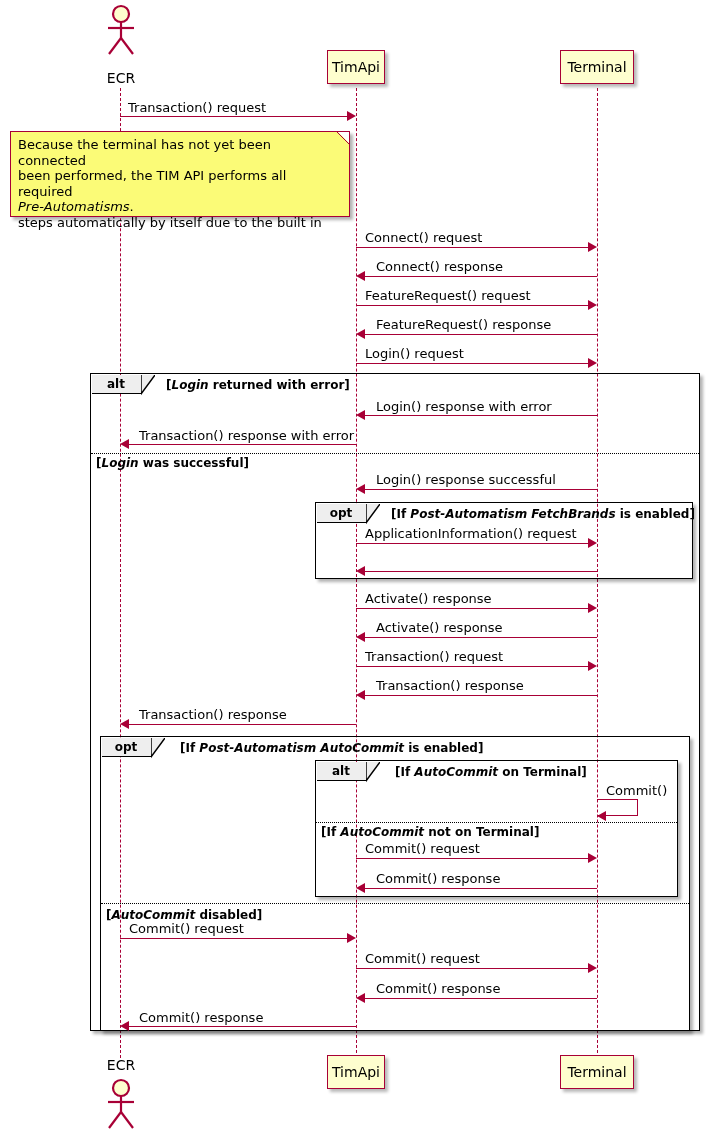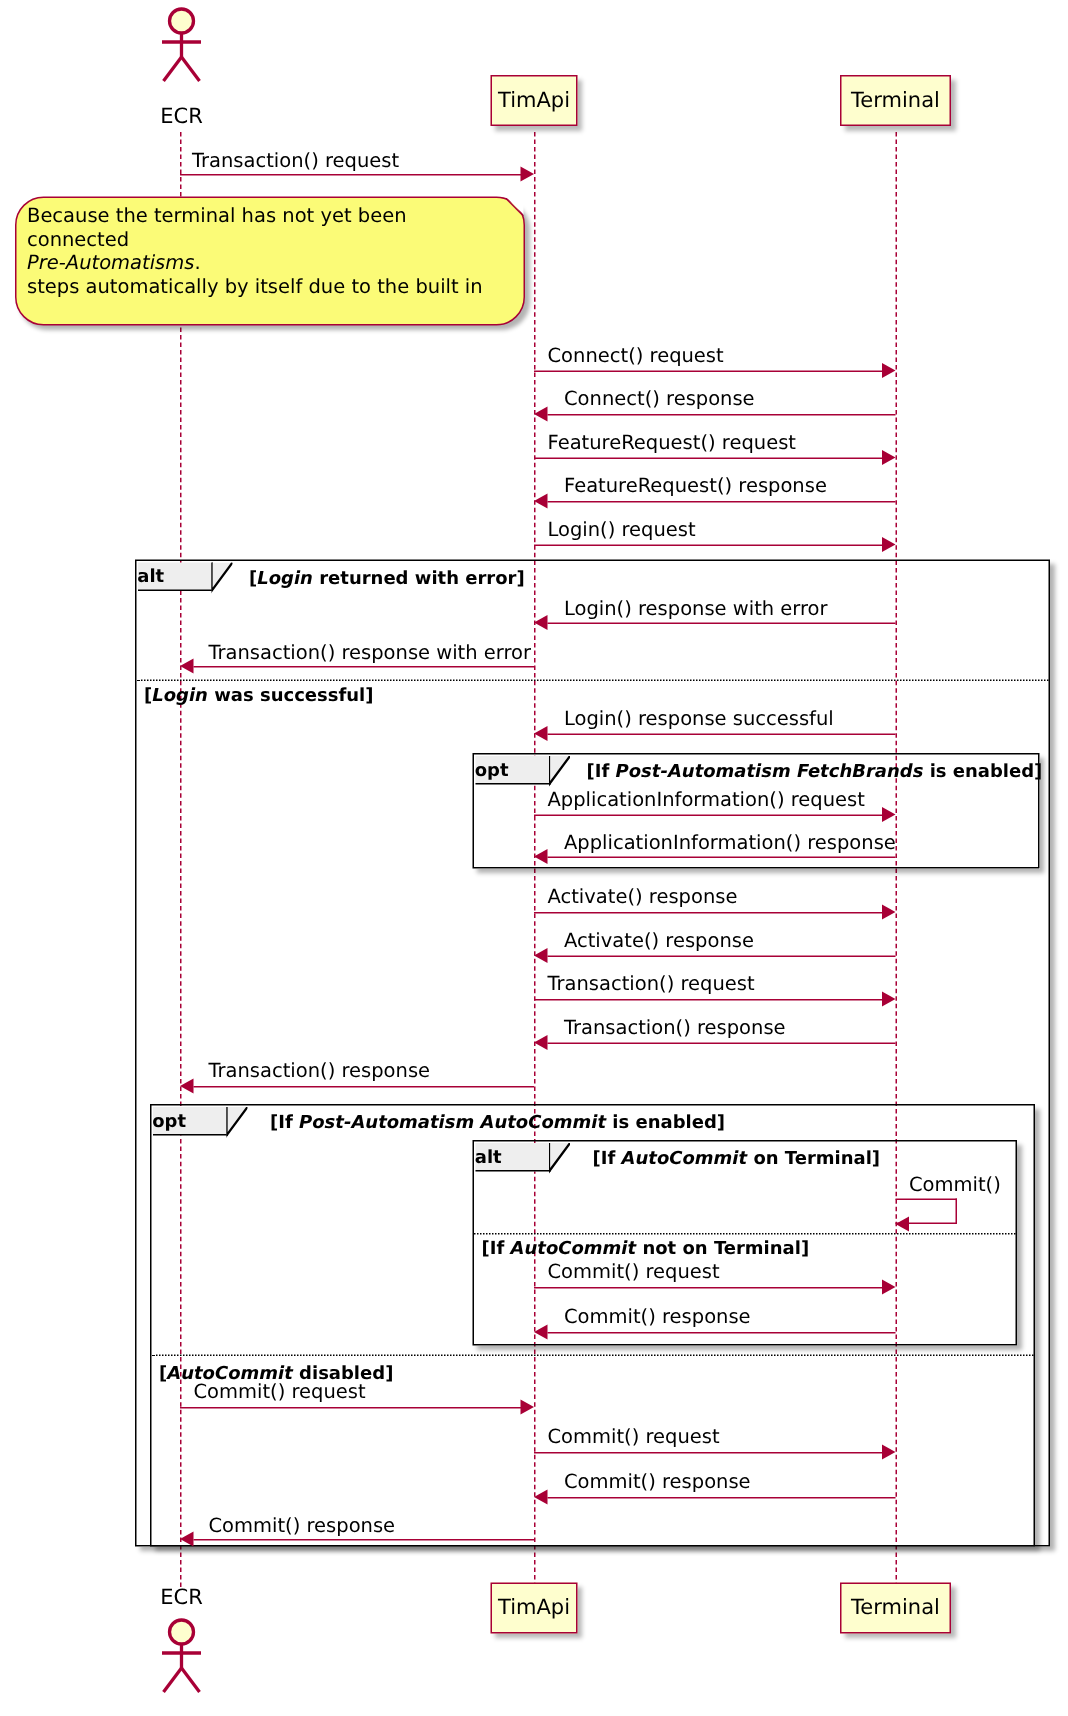--- a/index.html
+++ b/index.html
@@ -94,21 +94,21 @@
     top: 0;
     height: 19px;
     background: #EEEEEE;
     border-right: 1.5px solid #000000;
     border-bottom: 1.5px solid #000000;
     font-size: 12px;
     font-weight: bold;
     color: #000;
     display: flex;
     align-items: center;
-    justify-content: flex-start;
+    justify-content: center;
     box-sizing: border-box;
   }
   .fragment-cond {
     position: absolute;
     font-size: 12px;
     font-weight: bold;
     color: #000;
     white-space: nowrap;
   }
   .fragment-cond em {
@@ -187,22 +187,23 @@
     <span>TimApi</span>
   </div>
   <div class="participant-box" style="left:560px; top:1055px; width:74px; height:34px;">
     <span>Terminal</span>
   </div>
 
   <div class="msg-label" style="left:128px; top:100px;">Transaction() request</div>
   <div class="msg-line" style="left:120px; top:116px; width:229px;"></div>
   <div class="arrow-head arrow-right" style="left:347px; top:111px;"></div>
 
-  <div class="note" style="left:10px; top:131px; width:340px; height:86px;border-radius:19px;">
+  <div class="note" style="left:10px; top:131px; width:340px; height:86px;">
     <div>Because the terminal has not yet been connected</div>
+    <div>been performed, the TIM API performs all required</div>
     <div><em>Pre-Automatisms</em>.</div>
     <div>steps automatically by itself due to the built in</div>
     <div class="note-fold"></div>
     <svg style="position:absolute;top:0;right:0;" width="12" height="12">
       <path d="M0,0 L12,12" stroke="#A80036" stroke-width="1" fill="none"></path>
     </svg>
   </div>
 
   <div class="msg-label" style="left:365px; top:230px;">Connect() request</div>
   <div class="msg-line" style="left:356px; top:247px; width:232px;"></div>
@@ -256,21 +257,20 @@
   <svg style="position:absolute; left:366px; top:503.5px;" width="14" height="21">
     <path d="M0,0 L14,0 L0,19 Z" fill="#EEEEEE"></path>
     <path d="M14,0 L0,19 L0,0" stroke="#000000" stroke-width="1.5" fill="none"></path>
   </svg>
   <div class="fragment-cond" style="left:391px; top:507px;">[If <em>Post-Automatism FetchBrands</em> is enabled]</div>
 
   <div class="msg-label" style="left:365px; top:526px;">ApplicationInformation() request</div>
   <div class="msg-line" style="left:356px; top:543px; width:232px;"></div>
   <div class="arrow-head arrow-right" style="left:588px; top:538px;"></div>
 
-  <div class="msg-label" style="left:376px; top:555px;">ApplicationInformation() response</div>
   <div class="msg-line" style="left:365px; top:571px; width:232px;"></div>
   <div class="arrow-head arrow-left" style="left:356px; top:566px;"></div>
 
   <div class="msg-label" style="left:365px; top:591px;">Activate() response</div>
   <div class="msg-line" style="left:356px; top:608px; width:232px;"></div>
   <div class="arrow-head arrow-right" style="left:588px; top:603px;"></div>
 
   <div class="msg-label" style="left:376px; top:620px;">Activate() response</div>
   <div class="msg-line" style="left:365px; top:637px; width:232px;"></div>
   <div class="arrow-head arrow-left" style="left:356px; top:632px;"></div>

